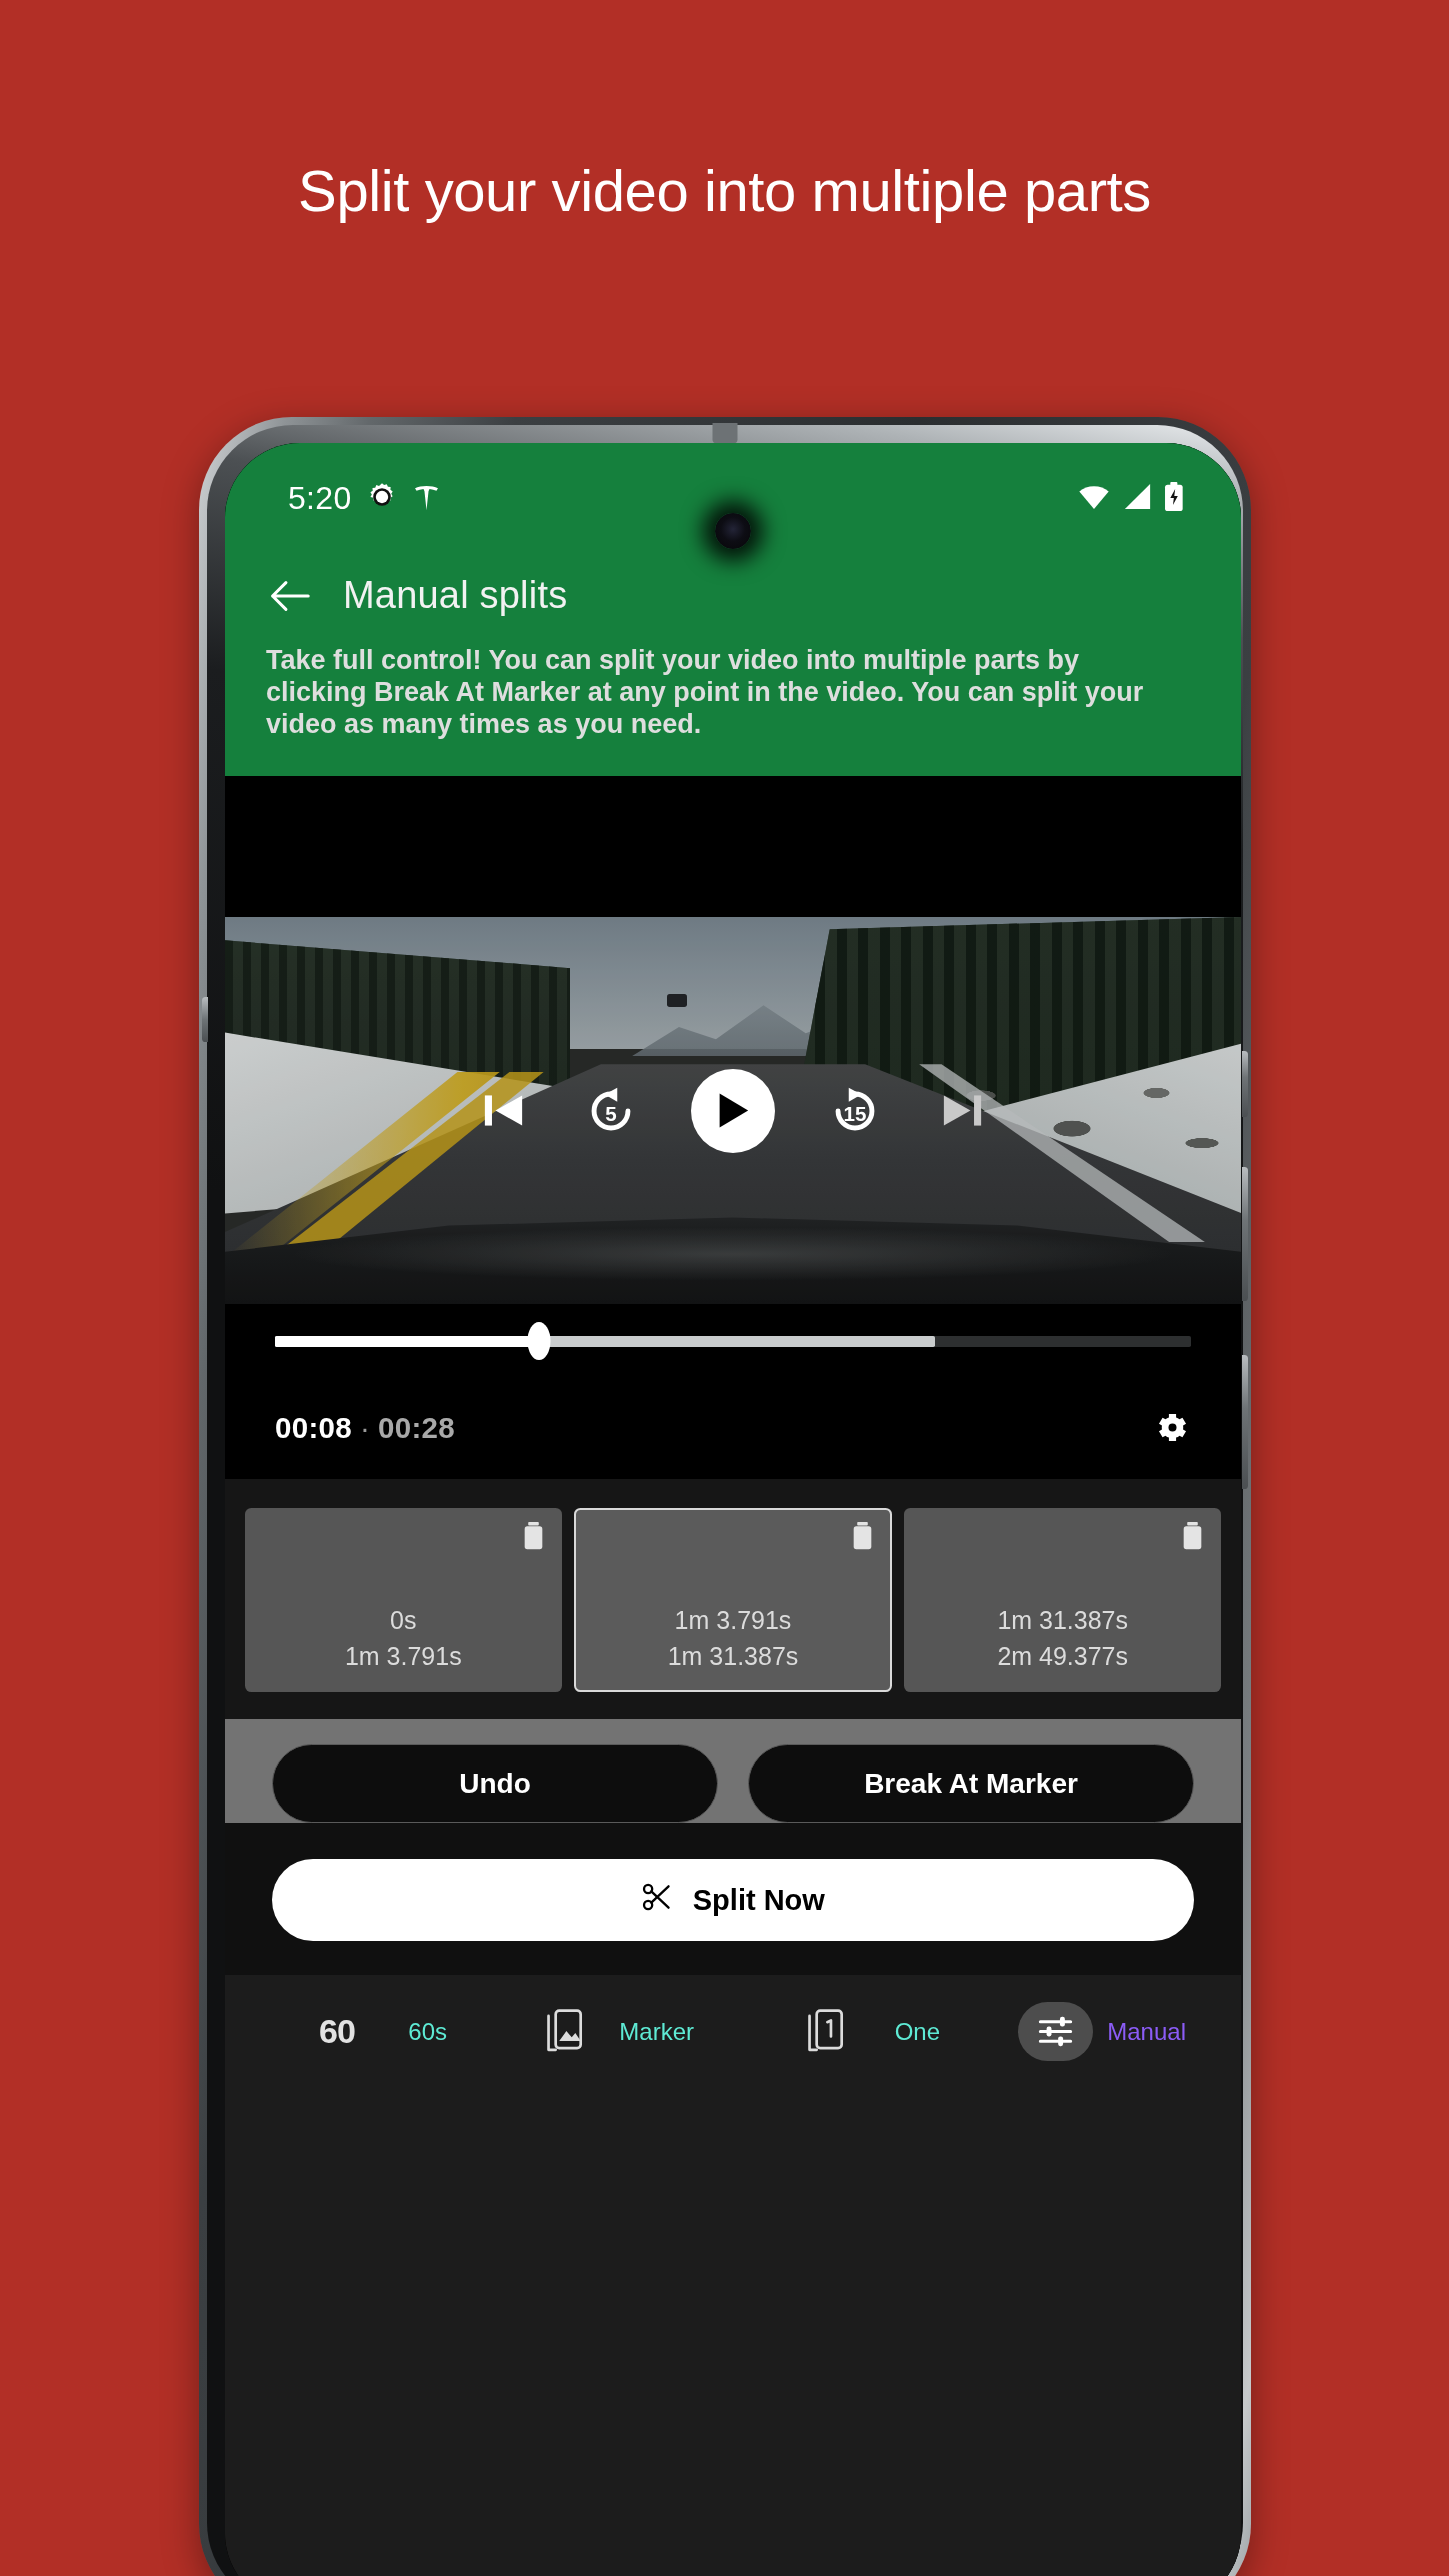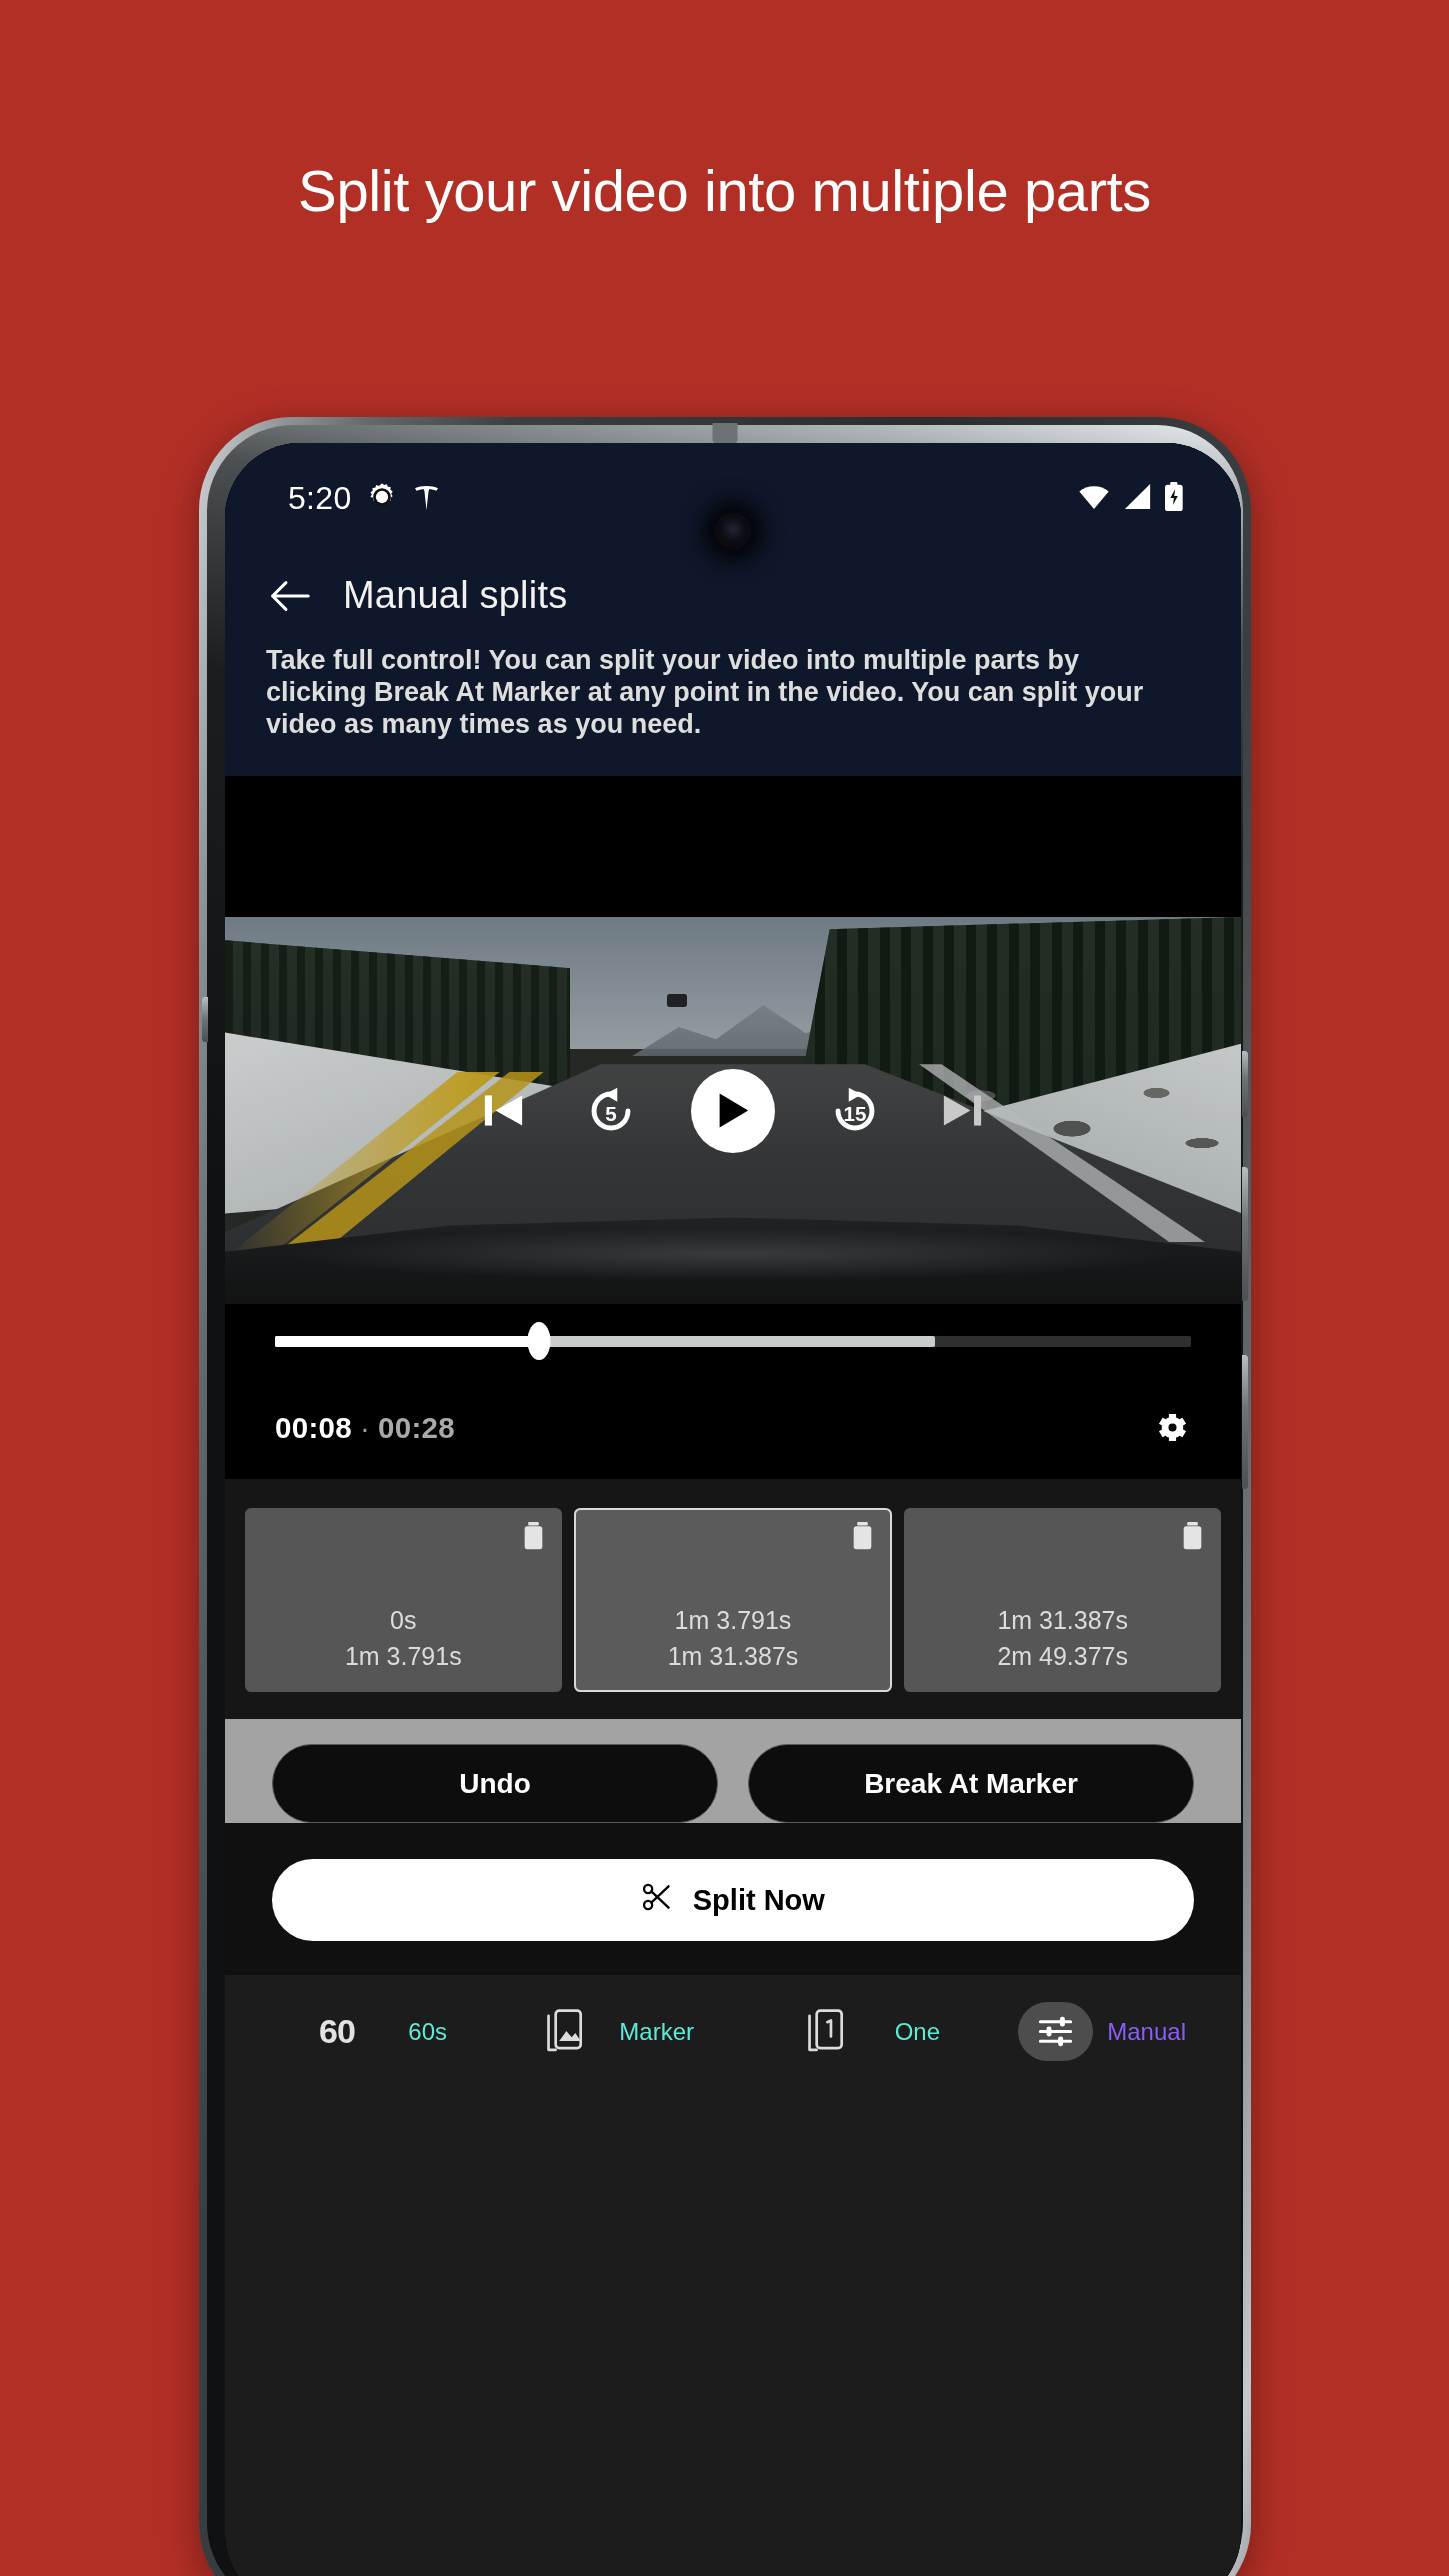--- a/index.html
+++ b/index.html
@@ -131,21 +131,21 @@
     position: absolute;
     top: 0; left: 0;
     width: 1016px;
     height: 2165px;
     background: #000000;
     display: flex;
     flex-direction: column;
   }
 
   .header-card {
-    background: #0f172a;
+    background: #15803d;
     padding: 106px 0 0 0;
   }
   .appbar {
     display: flex;
     align-items: center;
     gap: 30px;
     padding: 23px 41px 5.4px 41px;
   }
   .back-arrow {
     width: 47px; height: 47px;
@@ -371,21 +371,21 @@
   .seg-start, .seg-end {
     font-size: 25px;
     color: #dcdcdc;
     line-height: 36px;
     font-weight: 400;
     text-align: center;
   }
 
   
   .action-row {
-    background: #a3a3a3;
+    background: #737373;
     display: flex;
     gap: 30px;
     padding: 25px 47px 0 47px;
   }
   .pill-btn {
     flex: 1;
     height: 79px;
     border-radius: 43px;
     border: 1.8px solid #5a5a5a;
     background: #0d0d0d;

